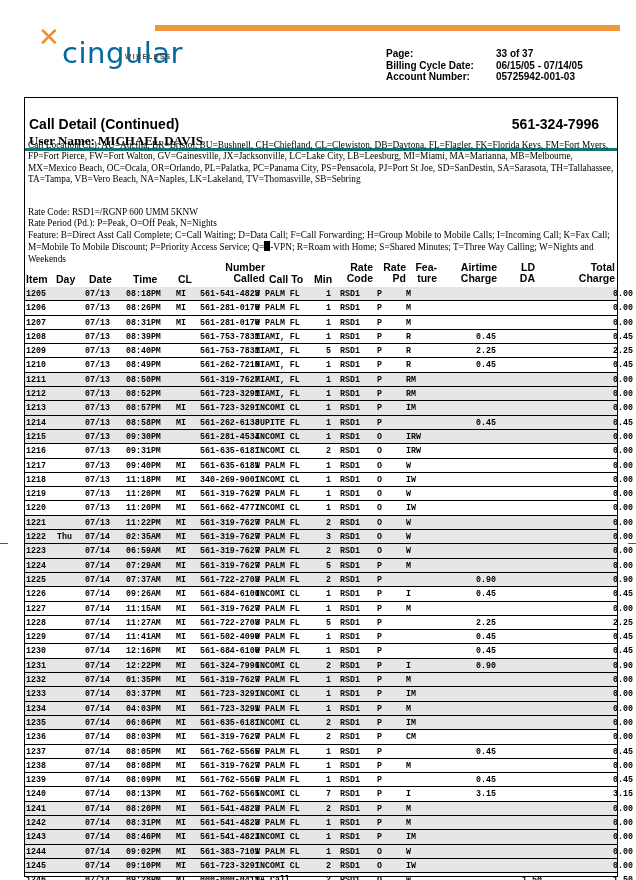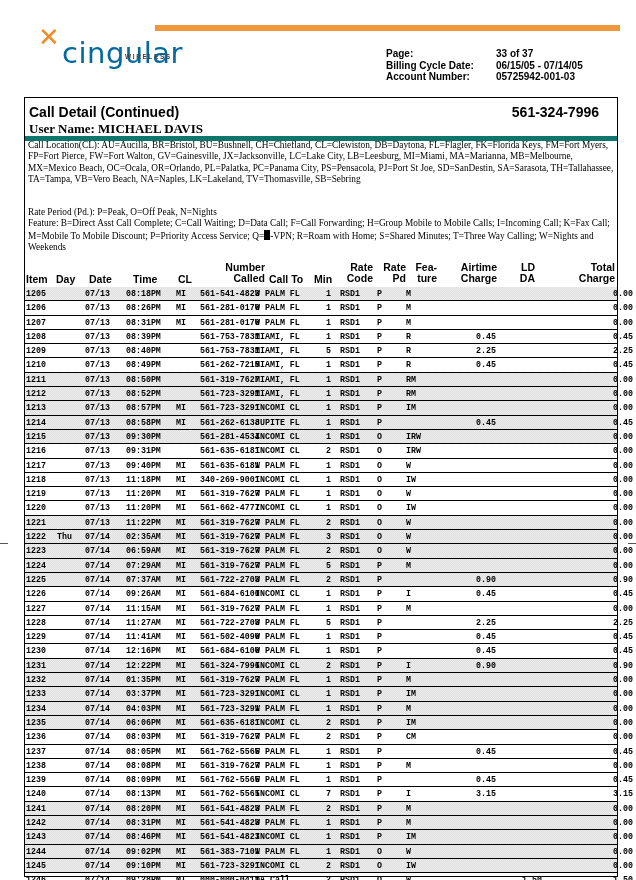--- a/index.html
+++ b/index.html
@@ -6,21 +6,21 @@
   body { width:636px; height:880px; position:relative; overflow:hidden; font-family:"Liberation Sans", sans-serif; color:#000; }
   .logo { position:absolute; left:38px; top:22px; width:150px; height:46px; }
   .logo-x { position:absolute; left:0; top:2px; font-size:26px; color:#f08c28; font-family:"DejaVu Sans", sans-serif; line-height:26px; }
   .logo-word { position:absolute; left:24px; top:16px; font-size:29px; color:#0369a1; font-family:"DejaVu Sans", sans-serif; letter-spacing:0.5px; line-height:30px; }
   .logo-sub { position:absolute; left:87px; top:31px; font-size:6.5px; letter-spacing:1.6px; color:#444; font-weight:bold; }
   .orange-bar { position:absolute; left:155px; top:25px; width:465px; height:6px; background:#f0963c; }
   .meta { position:absolute; left:386px; top:48px; font-size:10px; font-weight:bold; line-height:11.5px; }
   .meta-row { display:flex; }
   .meta-label { width:110px; }
   .box { position:absolute; left:24px; top:97px; width:592px; height:778px; border:1px solid #000; }
-  .hdr { position:absolute; left:0; top:0; width:592px; height:38px; border-bottom:5px solid #0f766e; }
+  .hdr { position:absolute; left:0; top:12px; width:592px; height:38px; border-bottom:3px solid #0f766e; }
   .hdr-title { position:absolute; left:4px; top:6px; font-size:14px; font-weight:bold; }
   .hdr-phone { position:absolute; right:18px; top:6px; font-size:14px; font-weight:bold; }
   .hdr-user { position:absolute; left:4px; top:23px; font-size:13px; font-weight:bold; font-family:"Liberation Serif", serif; }
   .legend { position:absolute; left:3px; top:42px; width:586px; font-family:"Liberation Serif", serif; font-size:9.3px; line-height:11.4px; }
   .legend2 { position:absolute; left:3px; top:109px; width:586px; font-family:"Liberation Serif", serif; font-size:9.3px; line-height:11.4px; }
   .redact { display:inline-block; width:6px; height:10px; background:#000; vertical-align:-1px; }
   .colhdr { position:absolute; left:0; top:163px; width:592px; height:26px; font-size:10.5px; font-weight:bold; }
   .colhdr span { position:absolute; text-align:right; line-height:11px; }
   .rows { position:absolute; left:0; top:189px; width:592px; }
   .row { position:relative; height:13.3px; border-bottom:1px solid #000; font-family:"Liberation Mono", monospace; font-size:8.3px; font-weight:bold; }
@@ -61,20 +61,21 @@
 <div class="tick" style="right:0"></div>
 
 <div class="box">
   <div class="hdr">
     <span class="hdr-title">Call Detail (Continued)</span>
     <span class="hdr-phone">561-324-7996</span>
     <span class="hdr-user">User Name: MICHAEL DAVIS</span>
   </div>
   <div class="legend">Call Location(CL):  AU=Aucilla, BR=Bristol, BU=Bushnell, CH=Chiefland, CL=Clewiston, DB=Daytona, FL=Flagler, FK=Florida Keys, FM=Fort Myers, FP=Fort Pierce, FW=Fort Walton, GV=Gainesville, JX=Jacksonville, LC=Lake City, LB=Leesburg, MI=Miami, MA=Marianna, MB=Melbourne, MX=Mexico Beach, OC=Ocala, OR=Orlando, PL=Palatka, PC=Panama City, PS=Pensacola, PJ=Port St Joe, SD=SanDestin, SA=Sarasota, TH=Tallahassee, TA=Tampa, VB=Vero Beach, NA=Naples, LK=Lakeland, TV=Thomasville, SB=Sebring</div>
   <div class="legend2">
+    <div>Rate Code: RSD1=/RGNP 600 UMM 5KNW</div>
     <div>Rate Period (Pd.): P=Peak, O=Off Peak, N=Nights</div>
     <div><span>Feature: B=Direct Asst Call Complete; C=Call Waiting; D=Data Call; F=Call Forwarding; H=Group Mobile to Mobile Calls; I=Incoming Call; K=Fax Call; M=Mobile To Mobile Discount; P=Priority Access Service; Q=</span><span class="redact"></span><span>-VPN; R=Roam with Home; S=Shared Minutes;  T=Three Way Calling; W=Nights and Weekends</span></div>
   </div>
 
   <div class="colhdr">
     <span style="left:1px;top:13px">Item</span>
     <span style="left:31px;top:13px">Day</span>
     <span style="left:64px;top:13px">Date</span>
     <span style="left:108px;top:13px">Time</span>
     <span style="left:153px;top:13px">CL</span>

